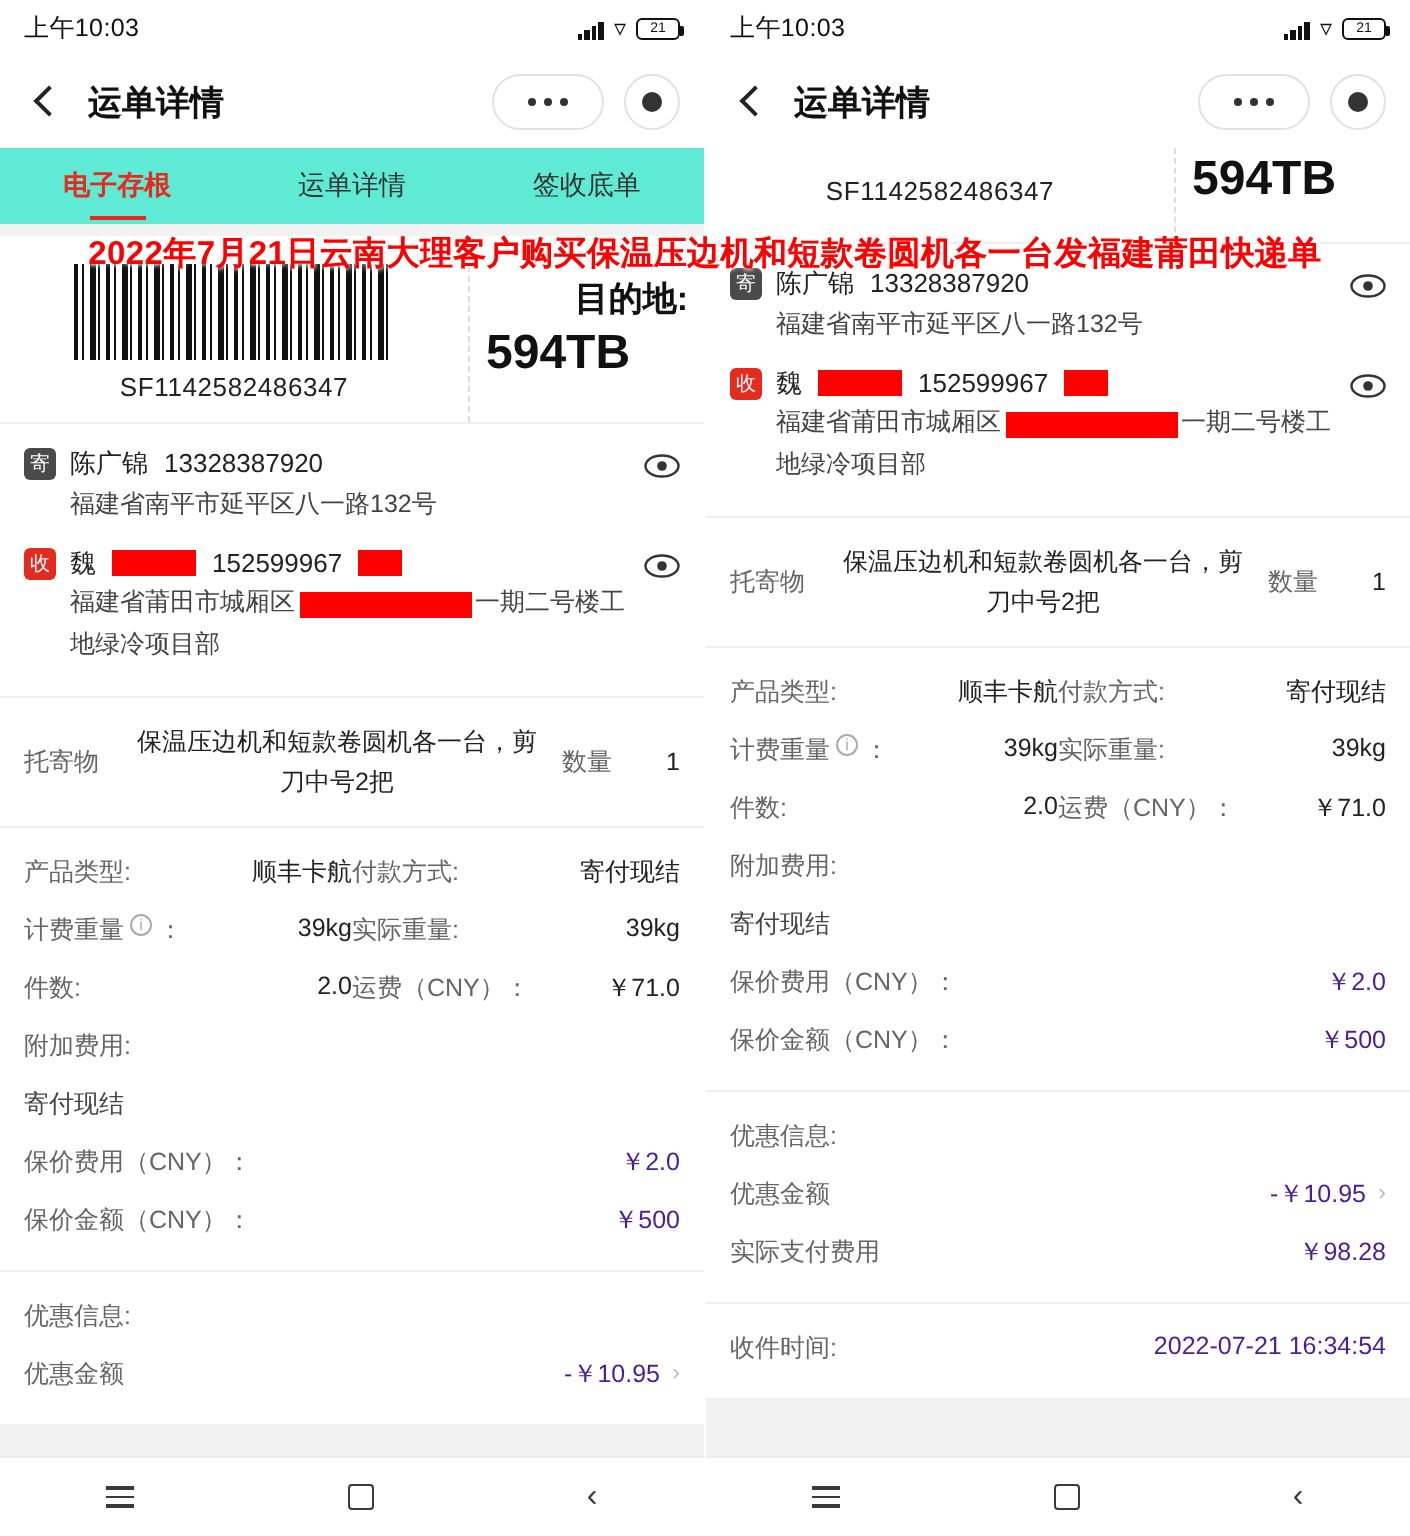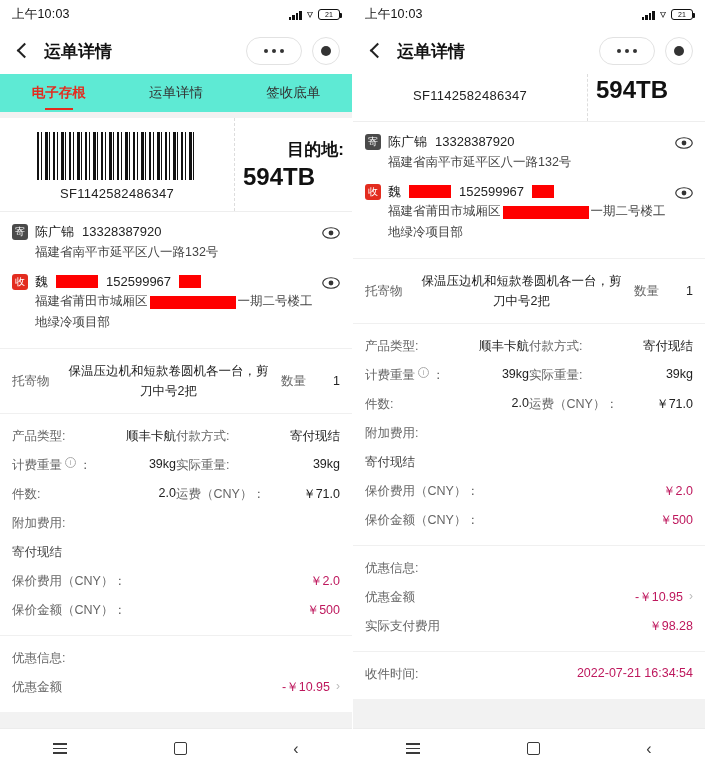--- a/index.html
+++ b/index.html
@@ -122,21 +122,21 @@
 
   
   .info-sec { padding: 8px 12px 10px 12px; border-bottom: 1px solid #f0f0f0; }
   .info-row { display: flex; font-size: 12.5px; color: #666; padding: 6px 0; }
   .info-row .k { flex: 0 0 auto; }
   .info-row .v { color: #222; margin-left: 6px; }
   .half { display: flex; width: 100%; }
   .half > div { width: 50%; display: flex; }
   .half .v { margin-left: auto; font-weight: normal; color: #222; }
   .single { display: flex; width: 100%; }
-  .single .v { margin-left: auto; color: #be185d; }
+  .single .v { margin-left: auto; color: #4c1d95; }
   .info-note { font-size: 12.5px; color: #666; padding: 6px 0; }
   .info-plain { font-size: 12.5px; color: #444; padding: 6px 0; }
   .iinfo {
     display: inline-flex; width: 11px; height: 11px; border: 1px solid #aaa; border-radius: 50%;
     font-size: 8px; color: #aaa; align-items: center; justify-content: center; margin: 0 3px;
   }
   .arrow-r { color: #bbb; font-size: 12px; margin-left: 6px; }
 
   
   .headline {
@@ -481,13 +481,14 @@
       <span class="hamb">
           <i></i>
           <i></i>
           <i></i>
         </span>
       <span class="sq"></span>
       <span class="bk">‹</span>
     </div>
   </div>
 
+  <div class="headline">2022年7月21日云南大理客户购买保温压边机和短款卷圆机各一台发福建莆田快递单</div>
 </div>
 
 </body></html>

